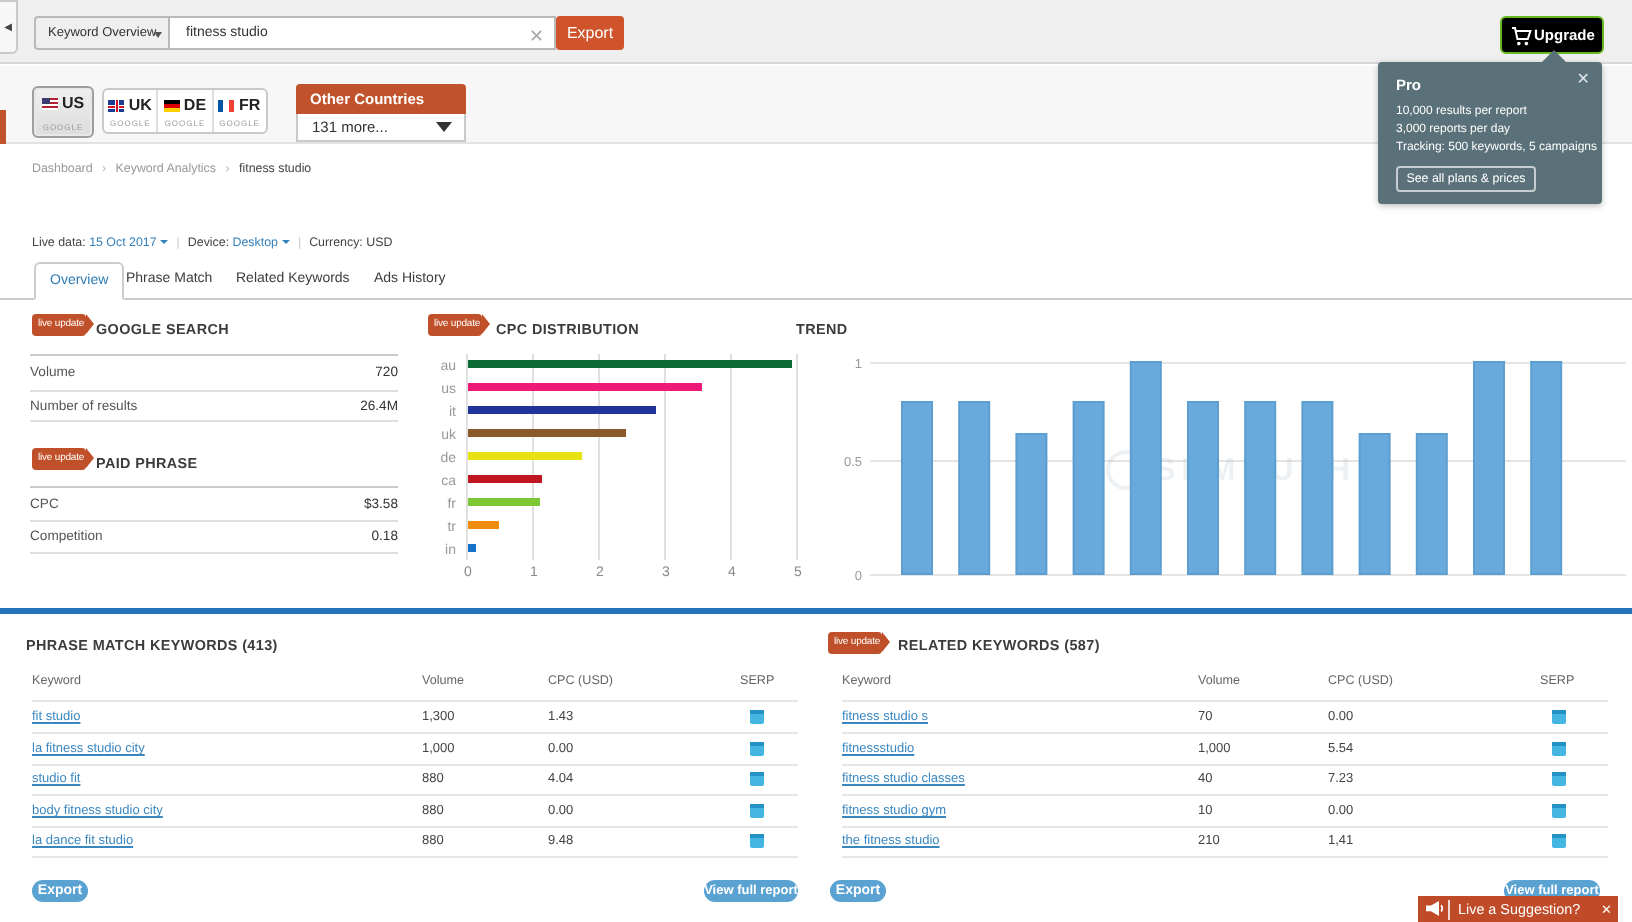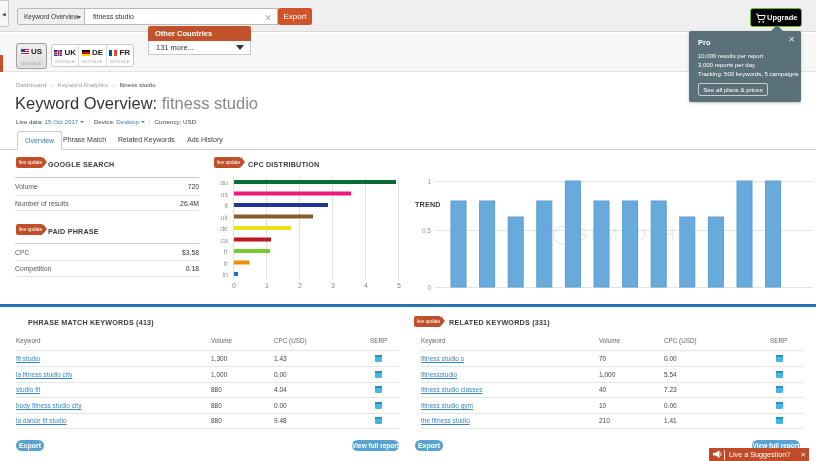--- a/index.html
+++ b/index.html
@@ -19,21 +19,21 @@
 
 #band2 { position:absolute; left:0; top:33px; width:816px; height:39px; background:#f7f7f7; border-bottom:1px solid #e2e2e2; }
 .cbtn { position:absolute; top:44px; height:23px; background:#fff; }
 #usbtn { left:16px; width:31px; top:43px; height:26px; background:linear-gradient(#f0f0f0,#dcdcdc); border:1px solid #9e9e9e; border-radius:3px; box-shadow:0 0 0 1px #e8e8e8 inset; }
 #grpbtn { left:51px; width:83px; border:1px solid #c9c9c9; border-radius:3px; display:flex; }
 .ccell { flex:1; position:relative; border-right:1px solid #ddd; }
 .ccell:last-child { border-right:none; }
 .cc-top { position:absolute; top:3px; left:0; width:100%; text-align:center; font-size:8px; font-weight:bold; color:#222; }
 .cc-bot { position:absolute; bottom:2px; left:0; width:100%; text-align:center; font-size:4px; color:#999; letter-spacing:0.5px; }
 .flag { display:inline-block; width:8px; height:6px; vertical-align:-1px; margin-right:2px; position:relative; overflow:hidden; }
-#othc { position:absolute; left:148px; top:26px; width:103px; height:29px; }
+#othc { position:absolute; left:148px; top:42px; width:85px; height:29px; }
 #othc .hd { position:absolute; left:0; top:0; width:100%; height:15px; background:#c0532b; border-radius:2px 2px 0 0; color:#fff; font-weight:bold; font-size:7.5px; line-height:15px; padding-left:7px; }
 #othc .bd { position:absolute; left:0; top:15px; width:100%; height:14px; background:#fff; border:1px solid #c9c9c9; border-top:none; font-size:7.5px; color:#333; line-height:13px; padding-left:7px; }
 #othc .car { position:absolute; right:6px; top:4px; width:0; height:0; border-left:4px solid transparent; border-right:4px solid transparent; border-top:5px solid #333; }
 #orangetick { position:absolute; left:0; top:55px; width:3px; height:17px; background:#c0532b; }
 #fus { background:repeating-linear-gradient(#b22234 0,#b22234 1px,#fff 1px,#fff 2px); }
 #fus:before { content:""; position:absolute; left:0; top:0; width:4px; height:3px; background:#3c3b6e; }
 #fuk { background:#1b3d91; }
 #fuk:before { content:""; position:absolute; left:0; top:2.5px; width:8px; height:1.5px; background:#cf142b; box-shadow:0 0 0 0.5px #fff; }
 #fuk:after { content:""; position:absolute; left:3.2px; top:0; width:1.5px; height:6px; background:#cf142b; box-shadow:0 0 0 0.5px #fff; }
 #fde { background:linear-gradient(#000 0 33%,#dd0000 33% 66%,#ffce00 66% 100%); }
@@ -127,21 +127,20 @@
         <div class="cc-bot">GOOGLE</div>
       </div>
   </div>
   <div id="othc">
     <div class="hd">Other Countries</div>
     <div class="bd">131 more...<span class="car"></span></div>
   </div>
   <div id="orangetick"></div>
 
   <div id="crumb">Dashboard <span class="sep">›</span> Keyword Analytics <span class="sep">›</span> <b>fitness studio</b></div>
-  <div id="h1">Keyword Overview: <span>fitness studio</span></div>
   <div id="meta"><b style="font-weight:normal;color:#444">Live data:</b> <a>15 Oct 2017</a><span class="car"></span><span class="bar">|</span>Device: <a>Desktop</a><span class="car"></span><span class="bar">|</span>Currency: USD</div>
 
   <div id="tabs"></div>
   <div id="tab-active">Overview</div>
   <div class="tab" style="left:63px;">Phrase Match</div>
   <div class="tab" style="left:118px;">Related Keywords</div>
   <div class="tab" style="left:187px;">Ads History</div>
 
   <div class="lub" style="left:16px; top:157px;">live update</div>
   <div class="shead" style="left:48px; top:160px;">GOOGLE SEARCH</div>
@@ -193,21 +192,21 @@
         <text x="20" y="113">0</text>
         <text x="53" y="113">1</text>
         <text x="86" y="113">2</text>
         <text x="119" y="113">3</text>
         <text x="152" y="113">4</text>
         <text x="185" y="113">5</text>
       </g>
     </svg>
   </div>
 
-  <div class="shead" style="left:415px; top:160px;margin-top:40px;">TREND</div>
+  <div class="shead" style="left:398px; top:160px;">TREND</div>
   <div id="trendchart" class="abs" style="left:415px; top:172px;">
     <svg width="400" height="125" viewBox="0 0 400 125">
       <g stroke="#e4e4e4" stroke-width="1">
         <line x1="20" y1="9.5" x2="398" y2="9.5"></line>
         <line x1="20" y1="58.5" x2="398" y2="58.5"></line>
         <line x1="20" y1="115.5" x2="398" y2="115.5"></line>
       </g>
       <g font-size="6.5" fill="#999" text-anchor="end">
         <text x="16" y="12">1</text>
         <text x="16" y="61">0.5</text>
@@ -229,21 +228,21 @@
         <rect x="264.8" y="45" width="15" height="70"></rect>
         <rect x="293.4" y="45" width="15" height="70"></rect>
         <rect x="322" y="9" width="15" height="106"></rect>
         <rect x="350.6" y="9" width="15" height="106"></rect>
       </g>
     </svg>
   </div>
 
   <div id="bluesep"></div>
 
-  <div class="shead" style="left:28px; top:318px;">PHRASE MATCH KEYWORDS (413)</div>
+  <div class="shead" style="left:13px; top:318px;">PHRASE MATCH KEYWORDS (413)</div>
   <div id="ltable" class="abs">
     <div class="thead" style="left:16px; top:337px;">Keyword</div>
     <div class="thead" style="left:211px; top:337px;">Volume</div>
     <div class="thead" style="left:274px; top:337px;">CPC (USD)</div>
     <div class="thead" style="left:370px; top:337px;">SERP</div>
     <div class="rline" style="left:16px; top:350px; width:383px;"></div>
     <div class="krow" style="left:16px; top:355px;"><a>fit studio</a></div>
     <div class="krow" style="left:211px; top:355px;">1,300</div>
     <div class="krow" style="left:274px; top:355px;">1.43</div>
     <div class="serp" style="left:375px; top:355px;"></div>
@@ -266,21 +265,21 @@
     <div class="krow" style="left:16px; top:417px;"><a>la dance fit studio</a></div>
     <div class="krow" style="left:211px; top:417px;">880</div>
     <div class="krow" style="left:274px; top:417px;">9.48</div>
     <div class="serp" style="left:375px; top:417px;"></div>
     <div class="rline" style="left:16px; top:428px; width:383px;"></div>
     <div class="pill" style="left:16px; top:440px; width:28px; height:11px; line-height:11px;">Export</div>
     <div class="pill" style="left:352px; top:440px; width:47px; height:11px; line-height:11px; font-size:6.5px;">View full report</div>
   </div>
 
   <div class="lub" style="left:414px; top:316px;">live update</div>
-  <div class="shead" style="left:449px; top:318px;">RELATED KEYWORDS (331)</div>
+  <div class="shead" style="left:449px; top:318px;">RELATED KEYWORDS (587)</div>
   <div id="rtable" class="abs">
     <div class="thead" style="left:421px; top:337px;">Keyword</div>
     <div class="thead" style="left:599px; top:337px;">Volume</div>
     <div class="thead" style="left:664px; top:337px;">CPC (USD)</div>
     <div class="thead" style="left:770px; top:337px;">SERP</div>
     <div class="rline" style="left:421px; top:350px; width:383px;"></div>
     <div class="krow" style="left:421px; top:355px;"><a>fitness studio s</a></div>
     <div class="krow" style="left:599px; top:355px;">70</div>
     <div class="krow" style="left:664px; top:355px;">0.00</div>
     <div class="serp" style="left:776px; top:355px;"></div>

